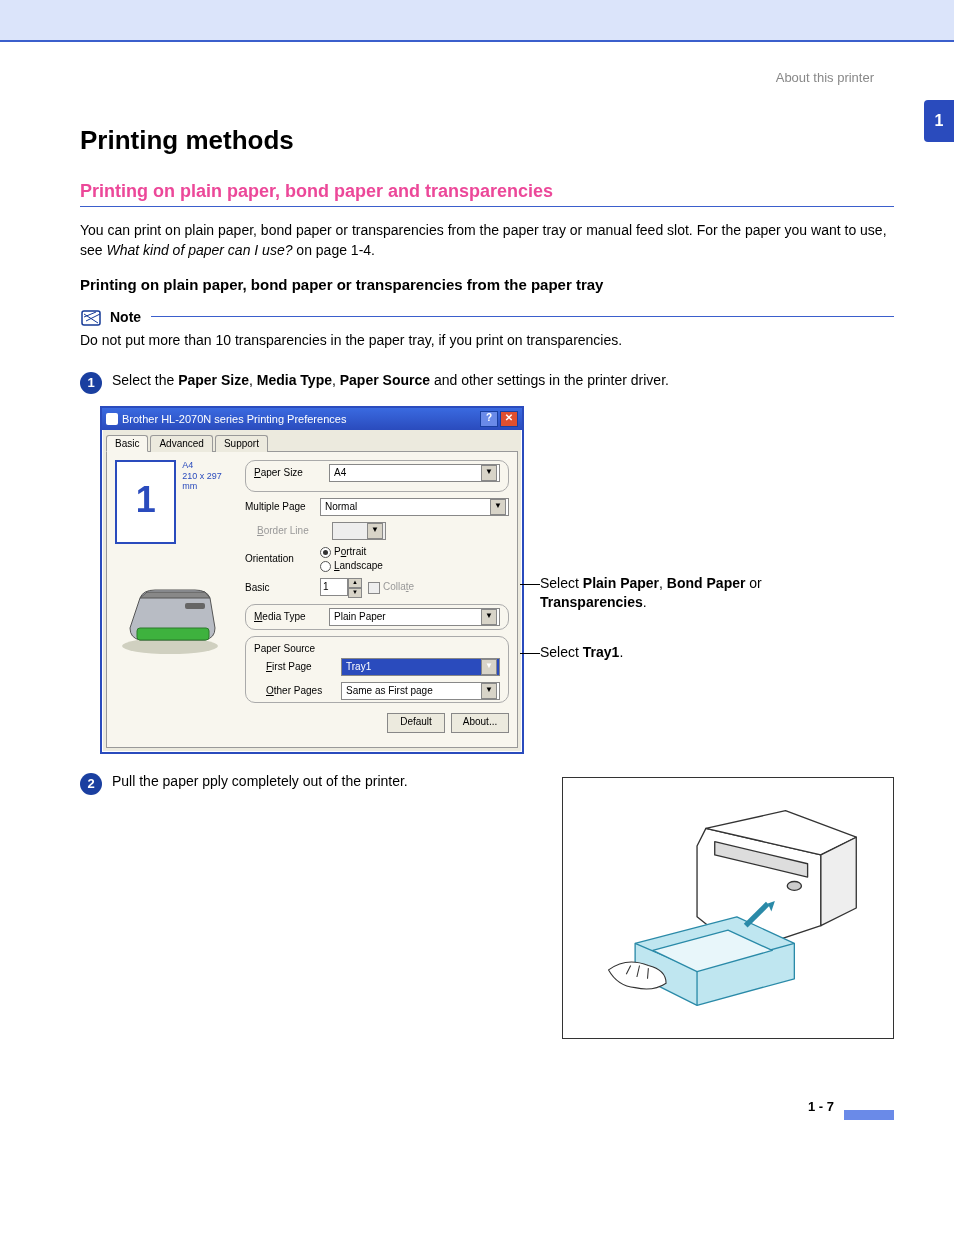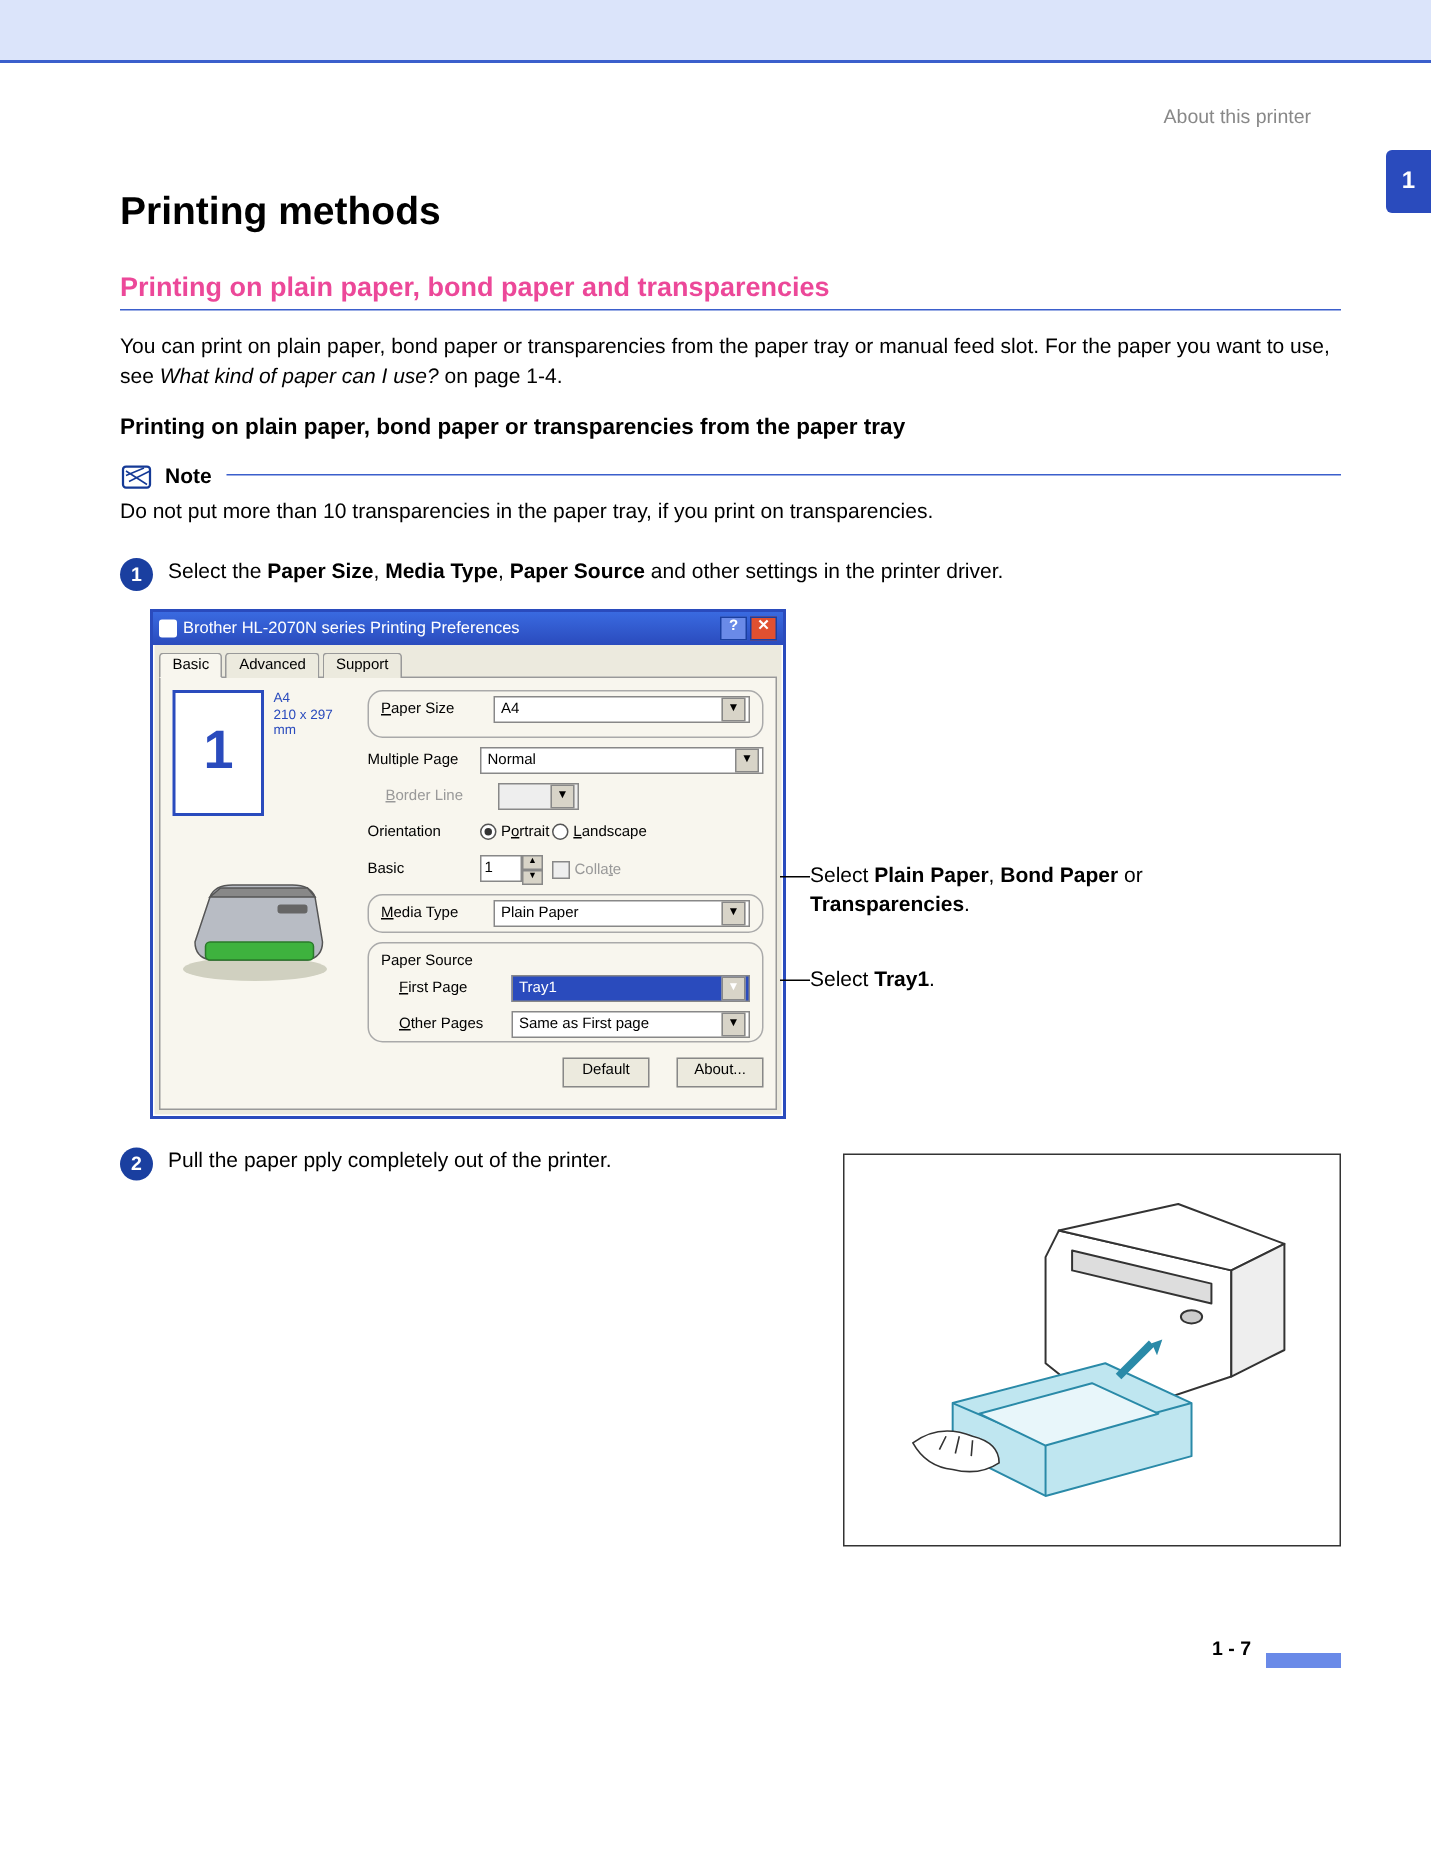--- a/index.html
+++ b/index.html
@@ -270,21 +270,21 @@
     padding: 6px 8px 2px 8px;
     margin-bottom: 6px;
   }
   .single-bubble {
     border: 1px solid #aaa;
     border-radius: 10px;
     padding: 3px 8px;
     margin-bottom: 6px;
   }
   .btn-row {
-    display:flex; justify-content:flex-end; gap:18px;
+    display:flex; justify-content:flex-end; gap:6px;
     padding: 4px 8px 6px 8px;
   }
   .dlg-btn {
     width: 56px;
     height: 18px;
     background: #eceade;
     border: 1px solid #888;
     font-size: 10px;
     text-align: center;
     line-height: 16px;
@@ -467,21 +467,21 @@
               <div class="field-input">
                 <div class="combo small" style="background:#eee;">
                   <span></span>
                     <span class="combo-arrow">▼</span>
                 </div>
               </div>
             </div>
 
             <div class="field-row">
               <div class="field-label">Orientation</div>
-              <div class="field-input" style="align-items:flex-start; gap:2px;">
+              <div class="field-input" style="flex-direction:column; align-items:flex-start; gap:2px;">
                 <label><span class="radio checked"></span><span>P<span class="u">o</span>rtrait</span></label>
                 <label><span class="radio"></span><span class="u">L</span>andscape</label>
               </div>
             </div>
 
             <div class="field-row">
               <div class="field-label">Basic</div>
               <div class="field-input">
                 <div class="spin">
                   <div class="spin-input">1</div>

